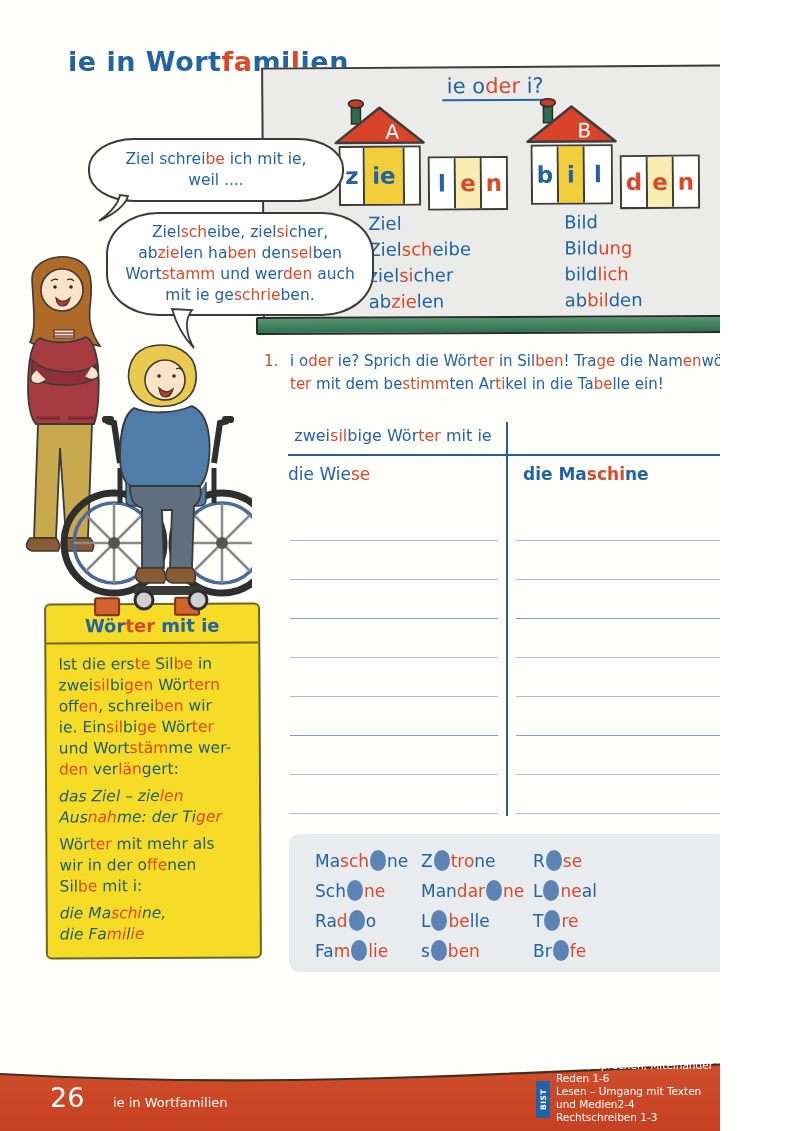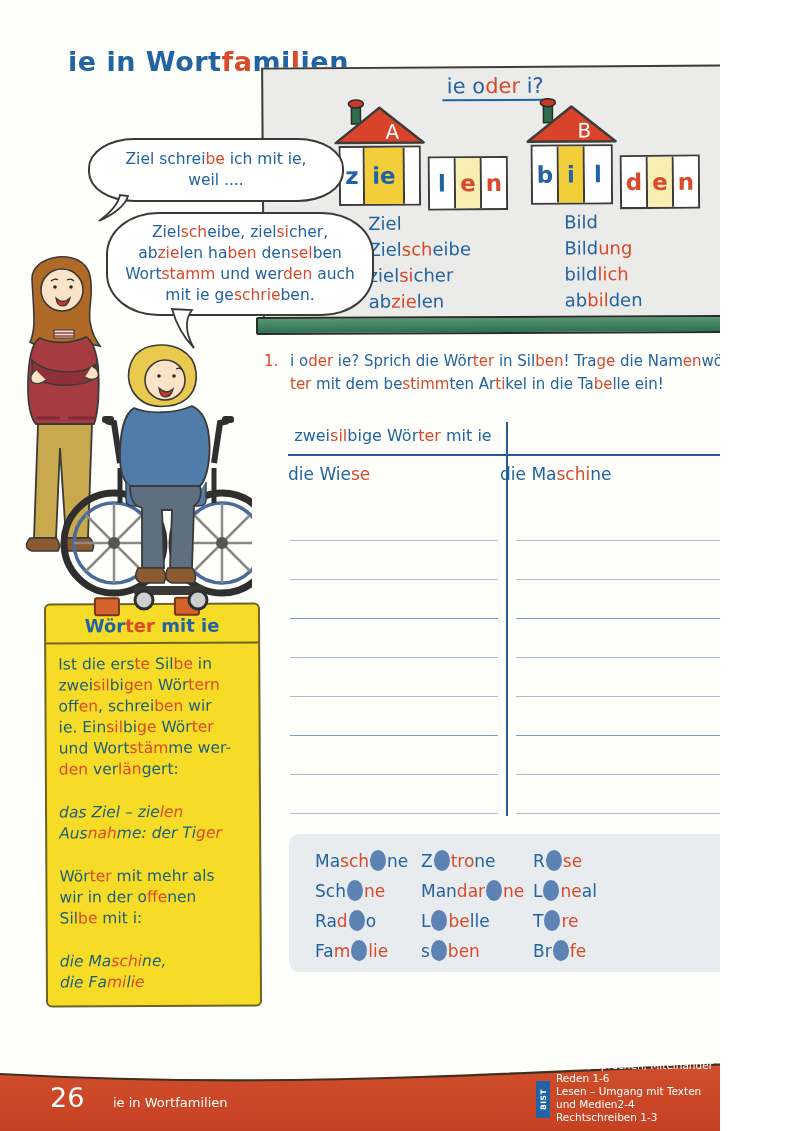--- a/index.html
+++ b/index.html
@@ -41,36 +41,36 @@
   .task{position:absolute;left:264px;top:350px;width:470px;font-size:15px;line-height:23px;}
   .task-num{position:absolute;left:0;top:0;}
   .task-lines{margin-left:26px;}
   
   .wtable{position:absolute;left:288px;top:422px;width:447px;height:396px;}
   .wt-divider{position:absolute;left:218px;top:0;width:2px;height:394px;background:#2a5c94;}
   .wt-head{position:absolute;top:4px;width:210px;text-align:center;font-size:16px;}
   .wt-head-l{left:0;} .wt-head-r{left:228px;}
   .wt-underline{position:absolute;top:32px;left:0;width:447px;height:2px;background:#2a5c94;}
   .wt-example{position:absolute;top:42px;width:210px;font-size:17px;}
-  .wt-ex-l{left:0;} .wt-ex-r{left:212px;}
+  .wt-ex-l{left:0;} .wt-ex-r{left:235px;font-weight:bold;}
   .rules{position:absolute;top:80px;width:208px;}
   .rules-l{left:2px;} .rules-r{left:228px;}
   .rule{height:38px;border-bottom:1.6px solid #aabdd1;}
   .rule:nth-child(3n){border-bottom-color:#7d9ec2;}
   
   .note{position:absolute;left:45px;top:603px;width:212px;background:#f6dc26;
         border:2.5px solid #6d6426;border-radius:6px;transform:rotate(-0.3deg);z-index:3;}
   .clip{position:absolute;top:-8px;width:22px;height:15px;background:#d4622c;border:2px solid #7a3518;border-radius:3px;}
   .clip1{left:48px;} .clip2{left:128px;}
   .note-title{border-bottom:2px solid #6d6426;text-align:center;font-size:18px;font-weight:bold;
               padding:10px 0 6px 0;}
   .note-body{padding:10px 10px 12px 12px;font-size:15.5px;line-height:21px;}
   .note-body .cb{color:#1f5e78;}
   .tline.it{font-style:italic;}
-  .tline.gap{margin-top:22px;}
+  .tline.gap{margin-top:6px;}
   
   .wordbox{position:absolute;left:289px;top:834px;width:442px;height:138px;background:#e8ecef;
            border-radius:10px;z-index:2;display:flex;padding:16px 0 0 26px;box-sizing:border-box;}
   .wb-col{display:flex;flex-direction:column;font-size:17px;}
   .wb-col .tline{height:30px;}
   .wb-c1{width:96px;} .wb-c2{width:106px;} .wb-c3{width:112px;} .wb-c4{width:100px;}
   .oval{display:inline-block;width:16px;height:21px;background:#5d83b5;border-radius:50%;
         vertical-align:-4px;margin:0 1px;}
   
   .footer-svg{position:absolute;left:0;top:1058px;z-index:4;}

